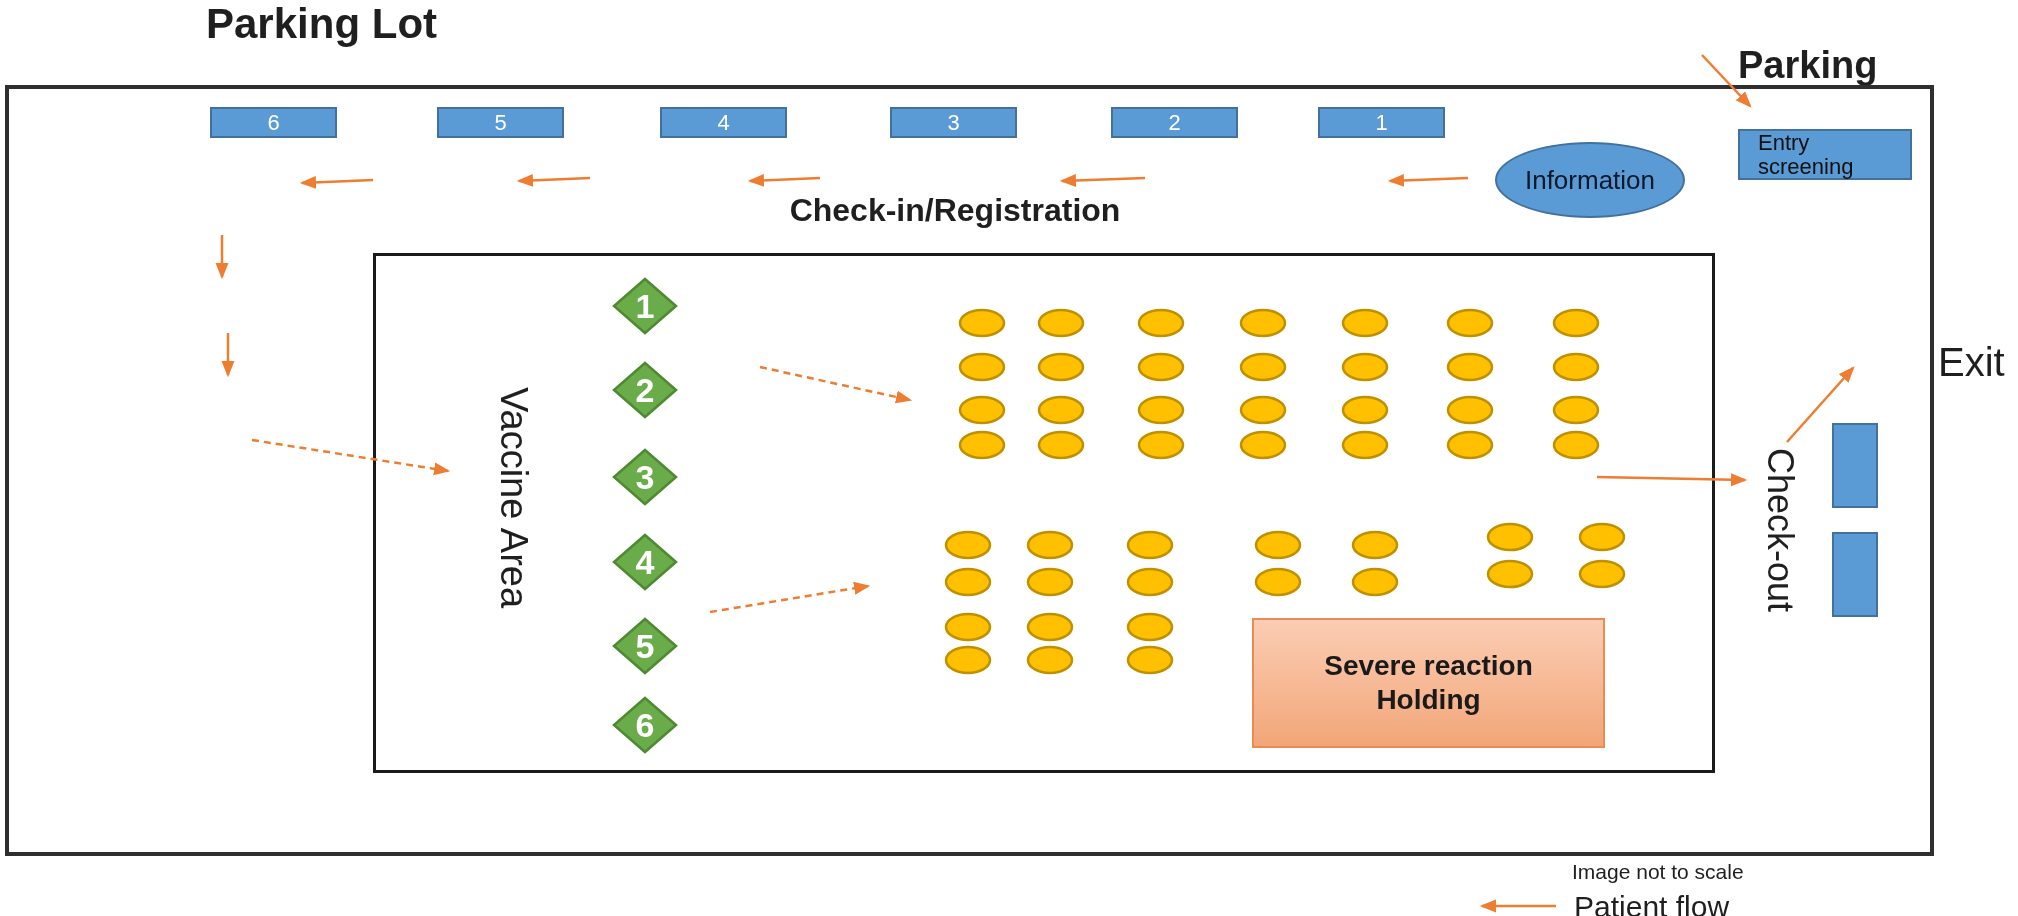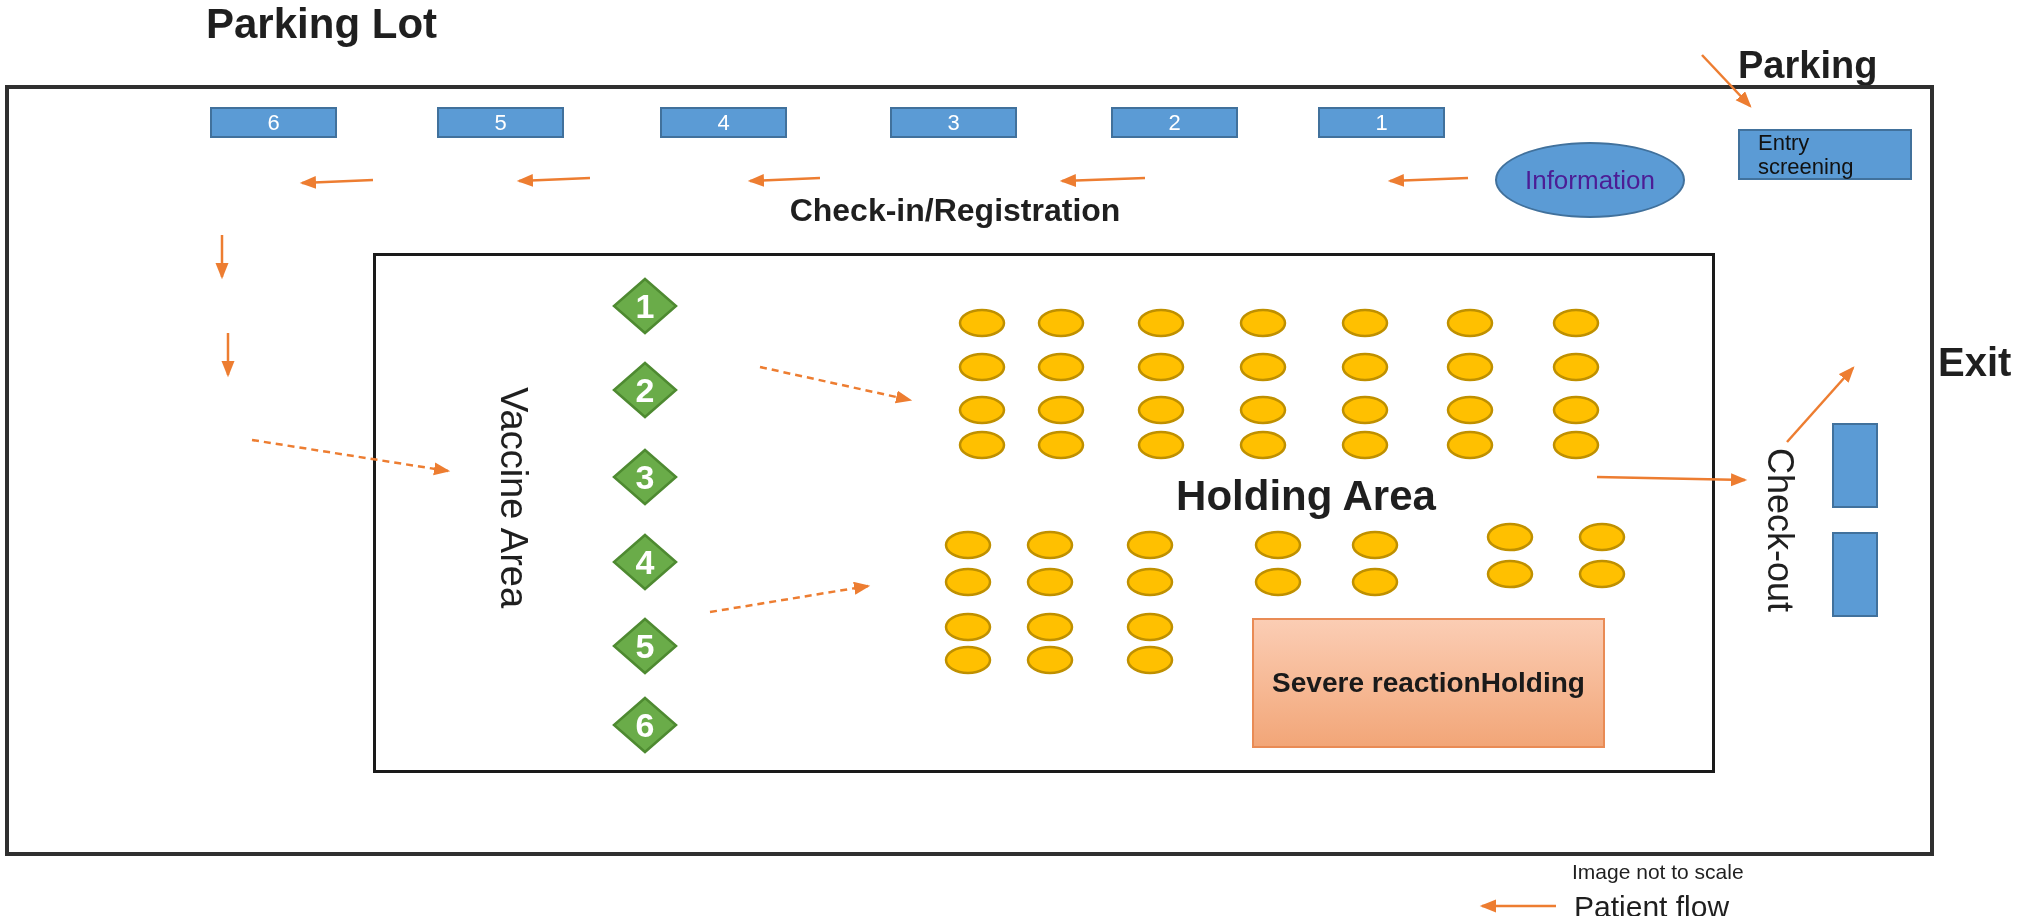--- a/index.html
+++ b/index.html
@@ -5,21 +5,21 @@
   html,body{margin:0;padding:0;background:#ffffff;}
   .stage{
     position:relative;width:2018px;height:916px;background:#fff;
     font-family:"Liberation Sans", sans-serif;color:var(--ink,#1f1f1f);
     overflow:hidden;
   }
   .abs{position:absolute;}
   .big-label{font-weight:600;color:var(--ink,#1f1f1f);white-space:nowrap;}
   .title-label{left:206px;top:0px;font-size:42px;}
   .entrance-label{left:1738px;top:44px;font-size:38px;}
-  .exit-label{left:1938px;top:340px;font-size:40px;font-weight:700;}
+  .exit-label{left:1938px;top:340px;font-size:40px;font-weight:400;}
   .checkin-label{left:650px;top:192px;width:610px;text-align:center;font-size:32px;}
   .holding-label{left:1106px;top:472px;width:400px;text-align:center;font-size:42px;}
   .outer-box{left:5px;top:85px;width:1921px;height:763px;border:4px solid #2f2f2f;background:transparent;}
   .inner-box{left:373px;top:253px;width:1336px;height:514px;border:3px solid #1a1a1a;background:transparent;}
   .vtext{
     writing-mode:vertical-rl;display:flex;align-items:center;justify-content:center;
     font-weight:500;color:var(--ink,#1f1f1f);white-space:nowrap;
   }
   .vaccine-label{left:486px;top:392px;height:212px;width:54px;font-size:38px;}
   .checkout-label{left:1752px;top:446px;height:168px;width:56px;font-size:36px;}
@@ -28,54 +28,53 @@
     color:#ffffff;font-size:22px;text-align:center;box-sizing:border-box;
   }
   .desk{
     background:var(--station-fill,#5b9bd5);border:2px solid var(--station-border,#41719c);
     box-sizing:border-box;
   }
   .info-ellipse{
     left:1495px;top:142px;width:190px;height:76px;border-radius:50%;
     background:var(--station-fill,#5b9bd5);border:2px solid var(--station-border,#41719c);
     display:flex;align-items:center;justify-content:center;
-    font-size:26px;color:#4c1d95;font-weight:500;box-sizing:border-box;
+    font-size:26px;color:#0f172a;font-weight:500;box-sizing:border-box;
   }
   .entry-screening{
     left:1738px;top:129px;width:174px;height:51px;
     background:var(--station-fill,#5b9bd5);border:2px solid var(--station-border,#41719c);
     display:flex;flex-direction:column;justify-content:center;
     padding-left:18px;box-sizing:border-box;
     font-size:22px;line-height:1.08;color:#111;
   }
   .severe-box{
     left:1252px;top:618px;width:353px;height:130px;
     background:linear-gradient(to bottom, var(--severe-top,#fbcdb4), var(--severe-bottom,#f2a678));
     border:2px solid var(--severe-border,#e98b55);
-    display:flex;flex-direction:row;align-items:center;justify-content:center;
+    display:flex;flex-direction:column;align-items:center;justify-content:center;
     font-size:28px;font-weight:600;line-height:1.2;color:#1a1a1a;box-sizing:border-box;
   }
   .legend-note{left:1572px;top:860px;font-size:21px;font-weight:500;}
   .legend-flow{left:1574px;top:890px;font-size:30px;font-weight:500;}
   #diagram-svg{position:absolute;left:0;top:0;pointer-events:none;}
 </style>
 </head>
 <body>
 
 <div class="stage">
 
   <div class="abs big-label title-label">Parking Lot</div>
   <div class="abs big-label entrance-label">Parking</div>
   <div class="abs big-label exit-label">Exit</div>
 
   <div class="abs outer-box"></div>
   <div class="abs inner-box"></div>
 
   <div class="abs big-label checkin-label">Check-in/Registration</div>
-  <div class="abs big-label holding-label">Holding Area</div>
 
   <div class="abs vtext vaccine-label">Vaccine Area</div>
   <div class="abs vtext checkout-label">Check-out</div>
 
   <div class="abs info-ellipse">
     <span>Information</span>
   </div>
 
   <div class="abs entry-screening">
     <span>Entry</span>

